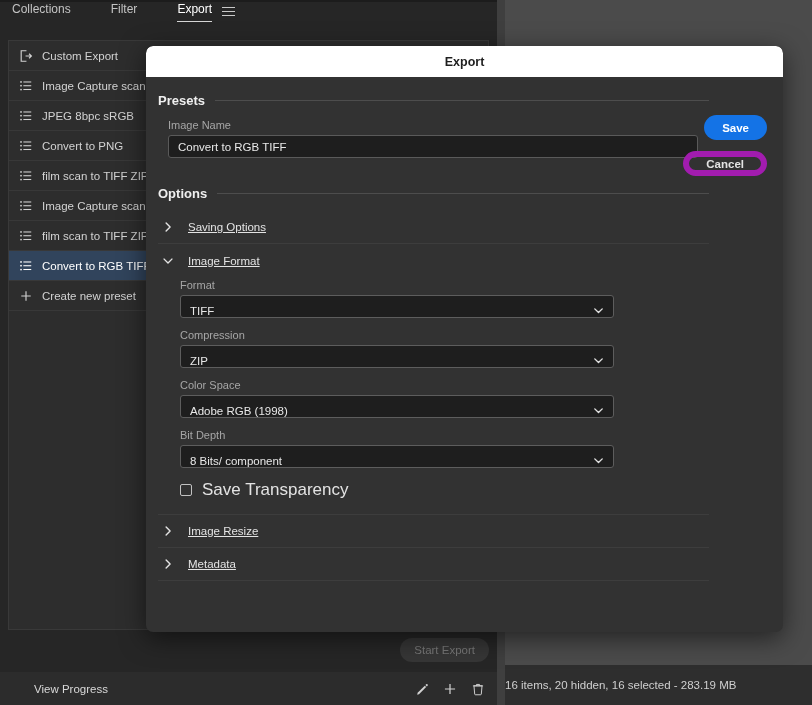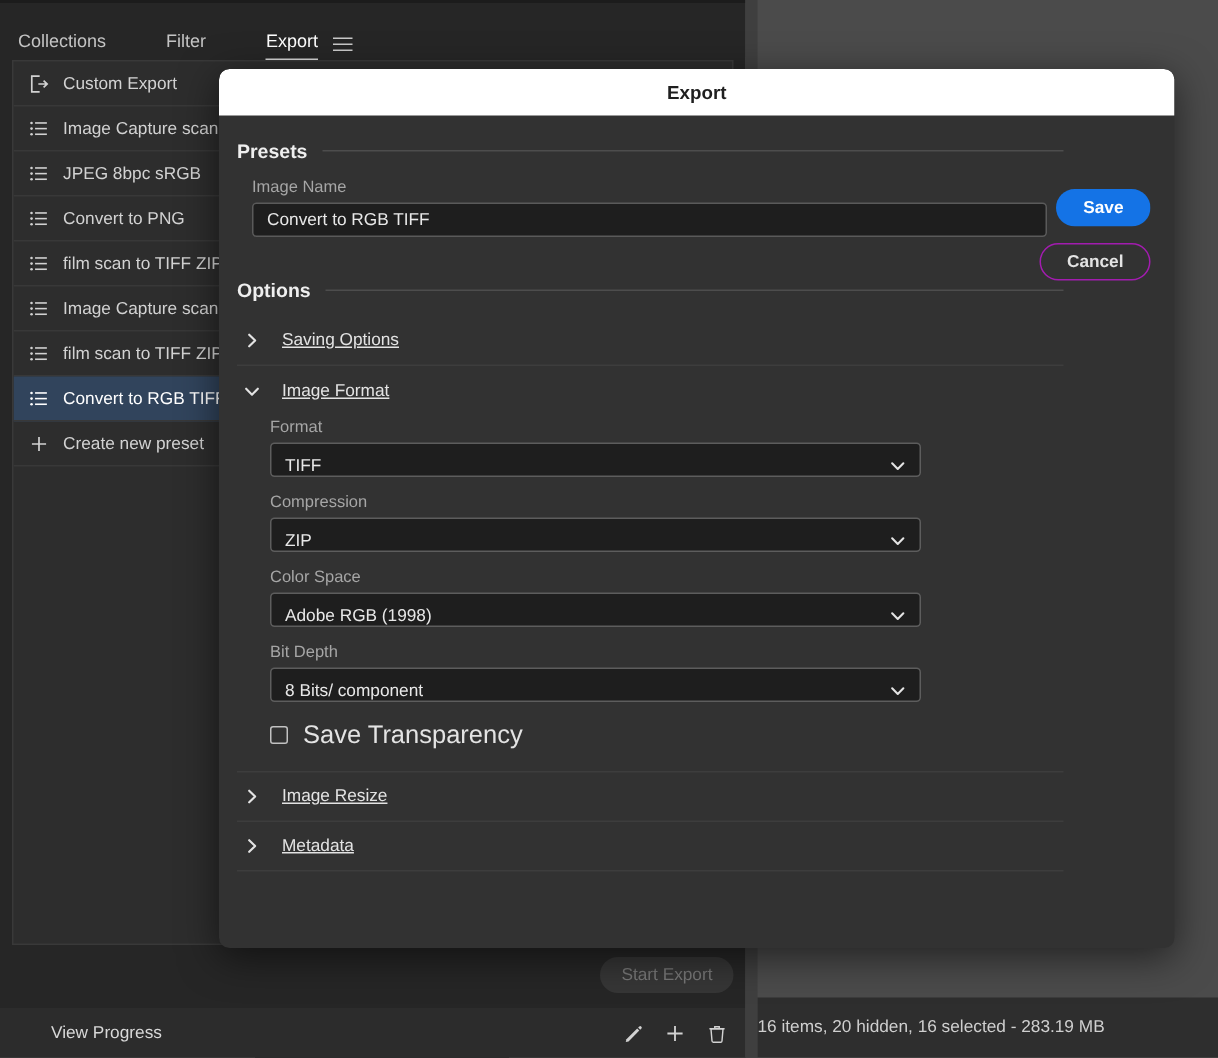--- a/index.html
+++ b/index.html
@@ -29,21 +29,21 @@
     background: #262626;
   }
 
   .topbar {
     position: absolute;
     left: 0; top: 0;
     width: 497px;
     height: 38px;
     background: #262626;
     display: flex;
-    align-items: flex-end;
+    align-items: flex-start;
     padding-left: 12px;
     border-top: 2px solid #1c1c1c;
   }
   .topbar-tab {
     font-size: 12px;
     color: #c4c4c4;
     margin-right: 40px;
     position: relative;
     padding-bottom: 4px;
     cursor: pointer;
@@ -277,26 +277,25 @@
     font-weight: bold;
     display: flex;
     align-items: center;
     justify-content: center;
     cursor: pointer;
     border: 1px solid transparent;
   }
   .btn-primary {
     background: #1473e6;
     color: #ffffff;
-    margin-top: 11px;
   }
   .btn-secondary {
     background: transparent;
     color: #e3e3e3;
-    border: 1px solid #a21caf;
+    border: 6px solid #a21caf;
   }
 
   
   .acc-row {
     display: flex;
     align-items: center;
     height: 33px;
     margin-left: 12px;
     margin-right: 10px;
     border-bottom: 1px solid #3d3d3d;

